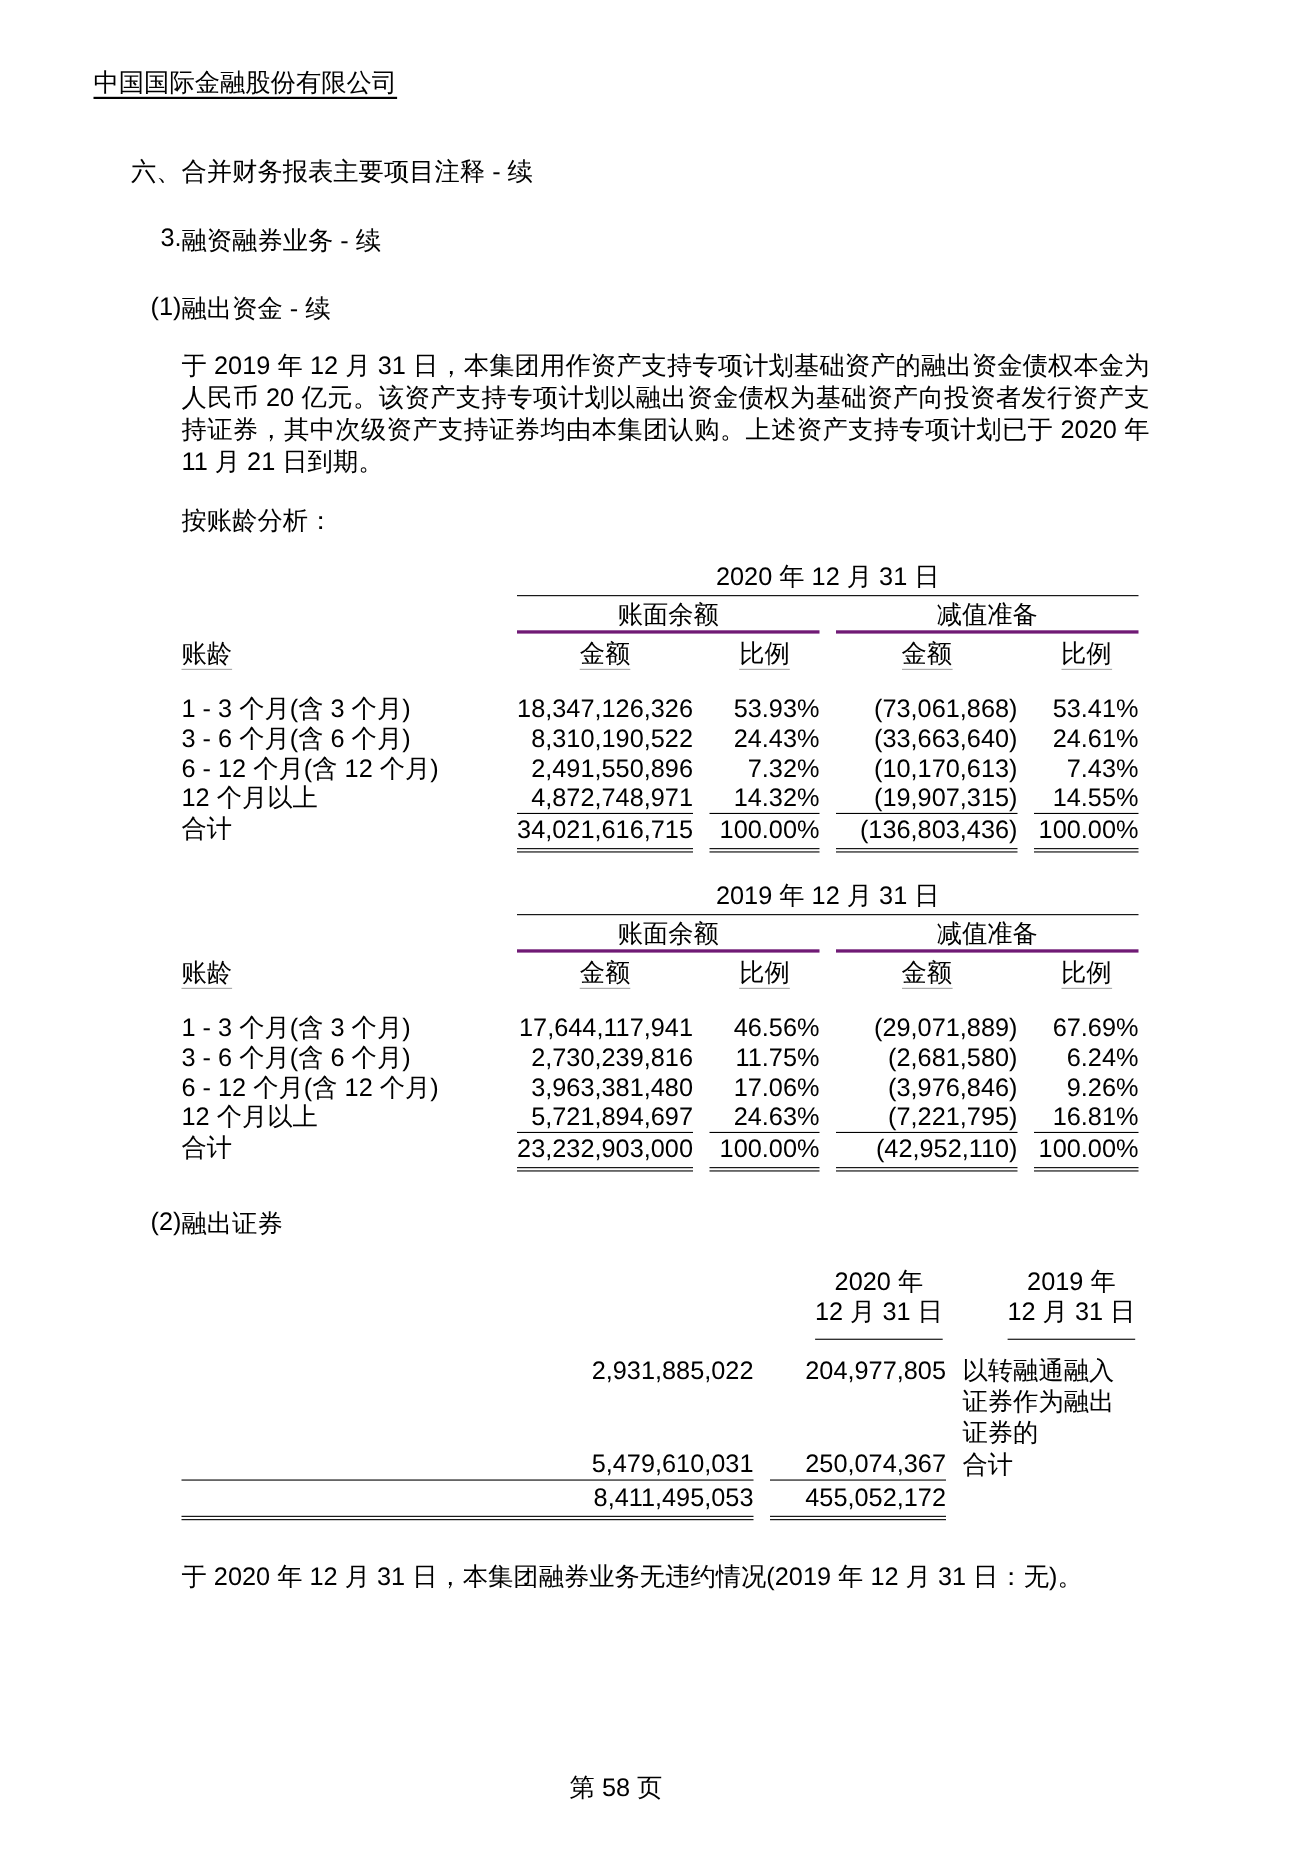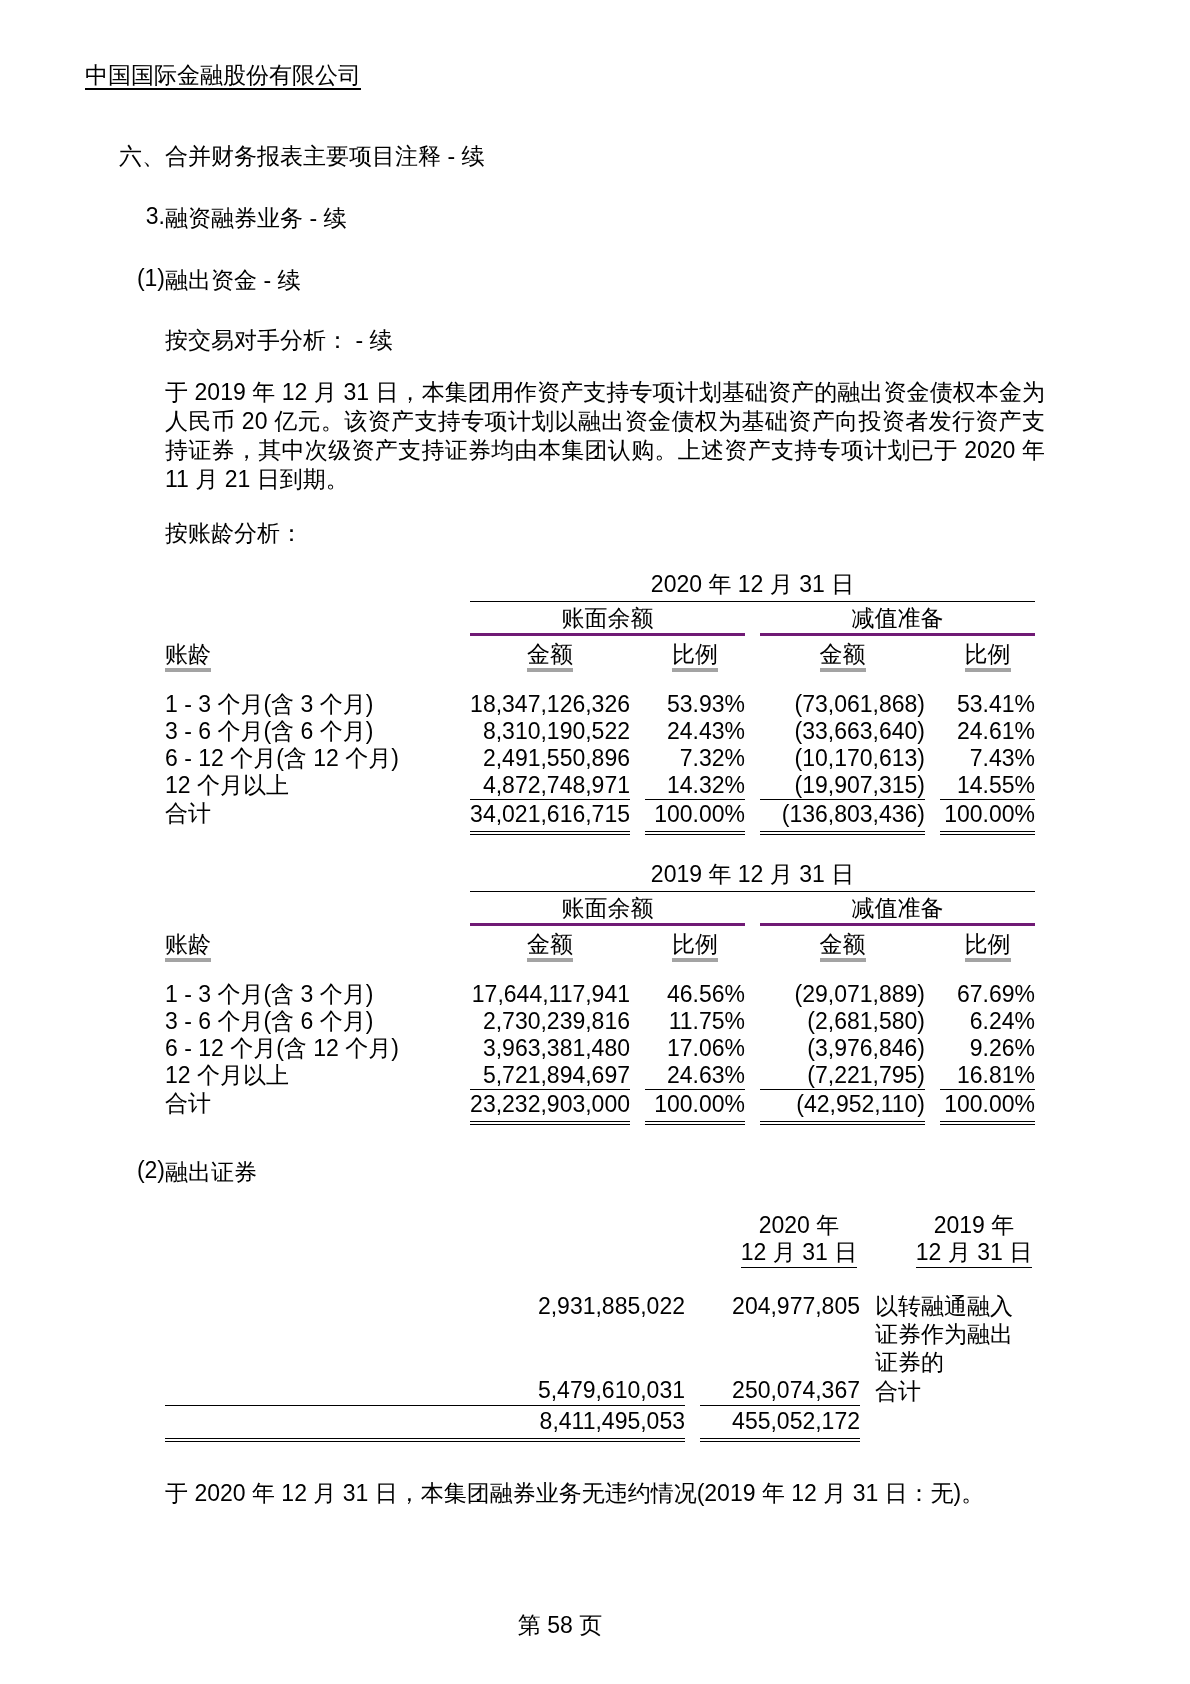--- a/index.html
+++ b/index.html
@@ -29,36 +29,36 @@
     display:grid; grid-template-columns:290px 160px 100px 165px 95px;
     column-gap:15px; margin-left:165px; width:870px;
   }
   .atable.t2020 { margin-top:23px; }
   .atable.t2019 { margin-top:27px; }
   .date { grid-column:2/6; text-align:center; padding-bottom:5px; border-bottom:1.5px solid #000; line-height:24px; }
   .grp  { text-align:center; padding-top:4px; padding-bottom:3px; border-bottom:3px solid #701a75; line-height:24px; }
   .g1 { grid-column:2/4; } .g2 { grid-column:4/6; }
   .chead { padding-top:7px; padding-bottom:2px; text-align:center; line-height:22px; }
   .chead.first { text-align:left; }
-  .u { border-bottom:4px solid #a3a3a3; padding-bottom:1px; }
+  .u { border-bottom:1px solid #a3a3a3; padding-bottom:1px; }
   .sp { grid-column:1/6; height:24px; }
   .lab { text-align:left; }
   .num { text-align:right; }
   .r { line-height:27px; }
   .tot { line-height:29px; }
   .tot.num { border-top:1px solid #000; border-bottom:4px double #000; padding-bottom:2px; }
 
   
   .sec-item2 { margin-top:32px; }
   .stable {
     display:grid; grid-template-columns:520px 160px 160px;
     column-gap:15px; margin-left:165px; width:870px; margin-top:24px;
   }
   .sh { text-align:center; padding-left:38px; line-height:27px; }
-  .sh .l2 span { border-bottom:1px solid #000; padding-bottom:2px; }
+  .sh .l2 span { border-bottom:1px solid #000; padding-bottom:12px; }
   .ssp { grid-column:1/4; height:26px; }
   .sr { line-height:28px; }
   .pretot.num { border-bottom:1px solid #000; }
   .stot { line-height:30px; }
   .stot.num { border-bottom:4px double #000; padding-bottom:2px; }
 
   .note { margin:37px 0 0 165px; width:880px; line-height:28px; }
   .footer {
     position:absolute; top:1610px; left:85px; width:950px; text-align:center;
   }
@@ -78,21 +78,20 @@
   <div class="sec sec2">
     <div class="num">3.</div>
     <div>融资融券业务 - 续</div>
   </div>
 
   <div class="sec sec3">
     <div class="num">(1)</div>
     <div>融出资金 - 续</div>
   </div>
 
-  <div class="sub-heading">按交易对手分析： - 续</div>
 
   <div class="para">于 2019 年 12 月 31 日，本集团用作资产支持专项计划基础资产的融出资金债权本金为人民币 20 亿元。该资产支持专项计划以融出资金债权为基础资产向投资者发行资产支持证券，其中次级资产支持证券均由本集团认购。上述资产支持专项计划已于 2020 年 11 月 21 日到期。</div>
 
   <div class="aging-heading">按账龄分析：</div>
 
   
   <div class="atable t2020">
     <div class="date">2020 年 12 月 31 日</div>
     <div class="grp g1">账面余额</div>
     <div class="grp g2">减值准备</div>

